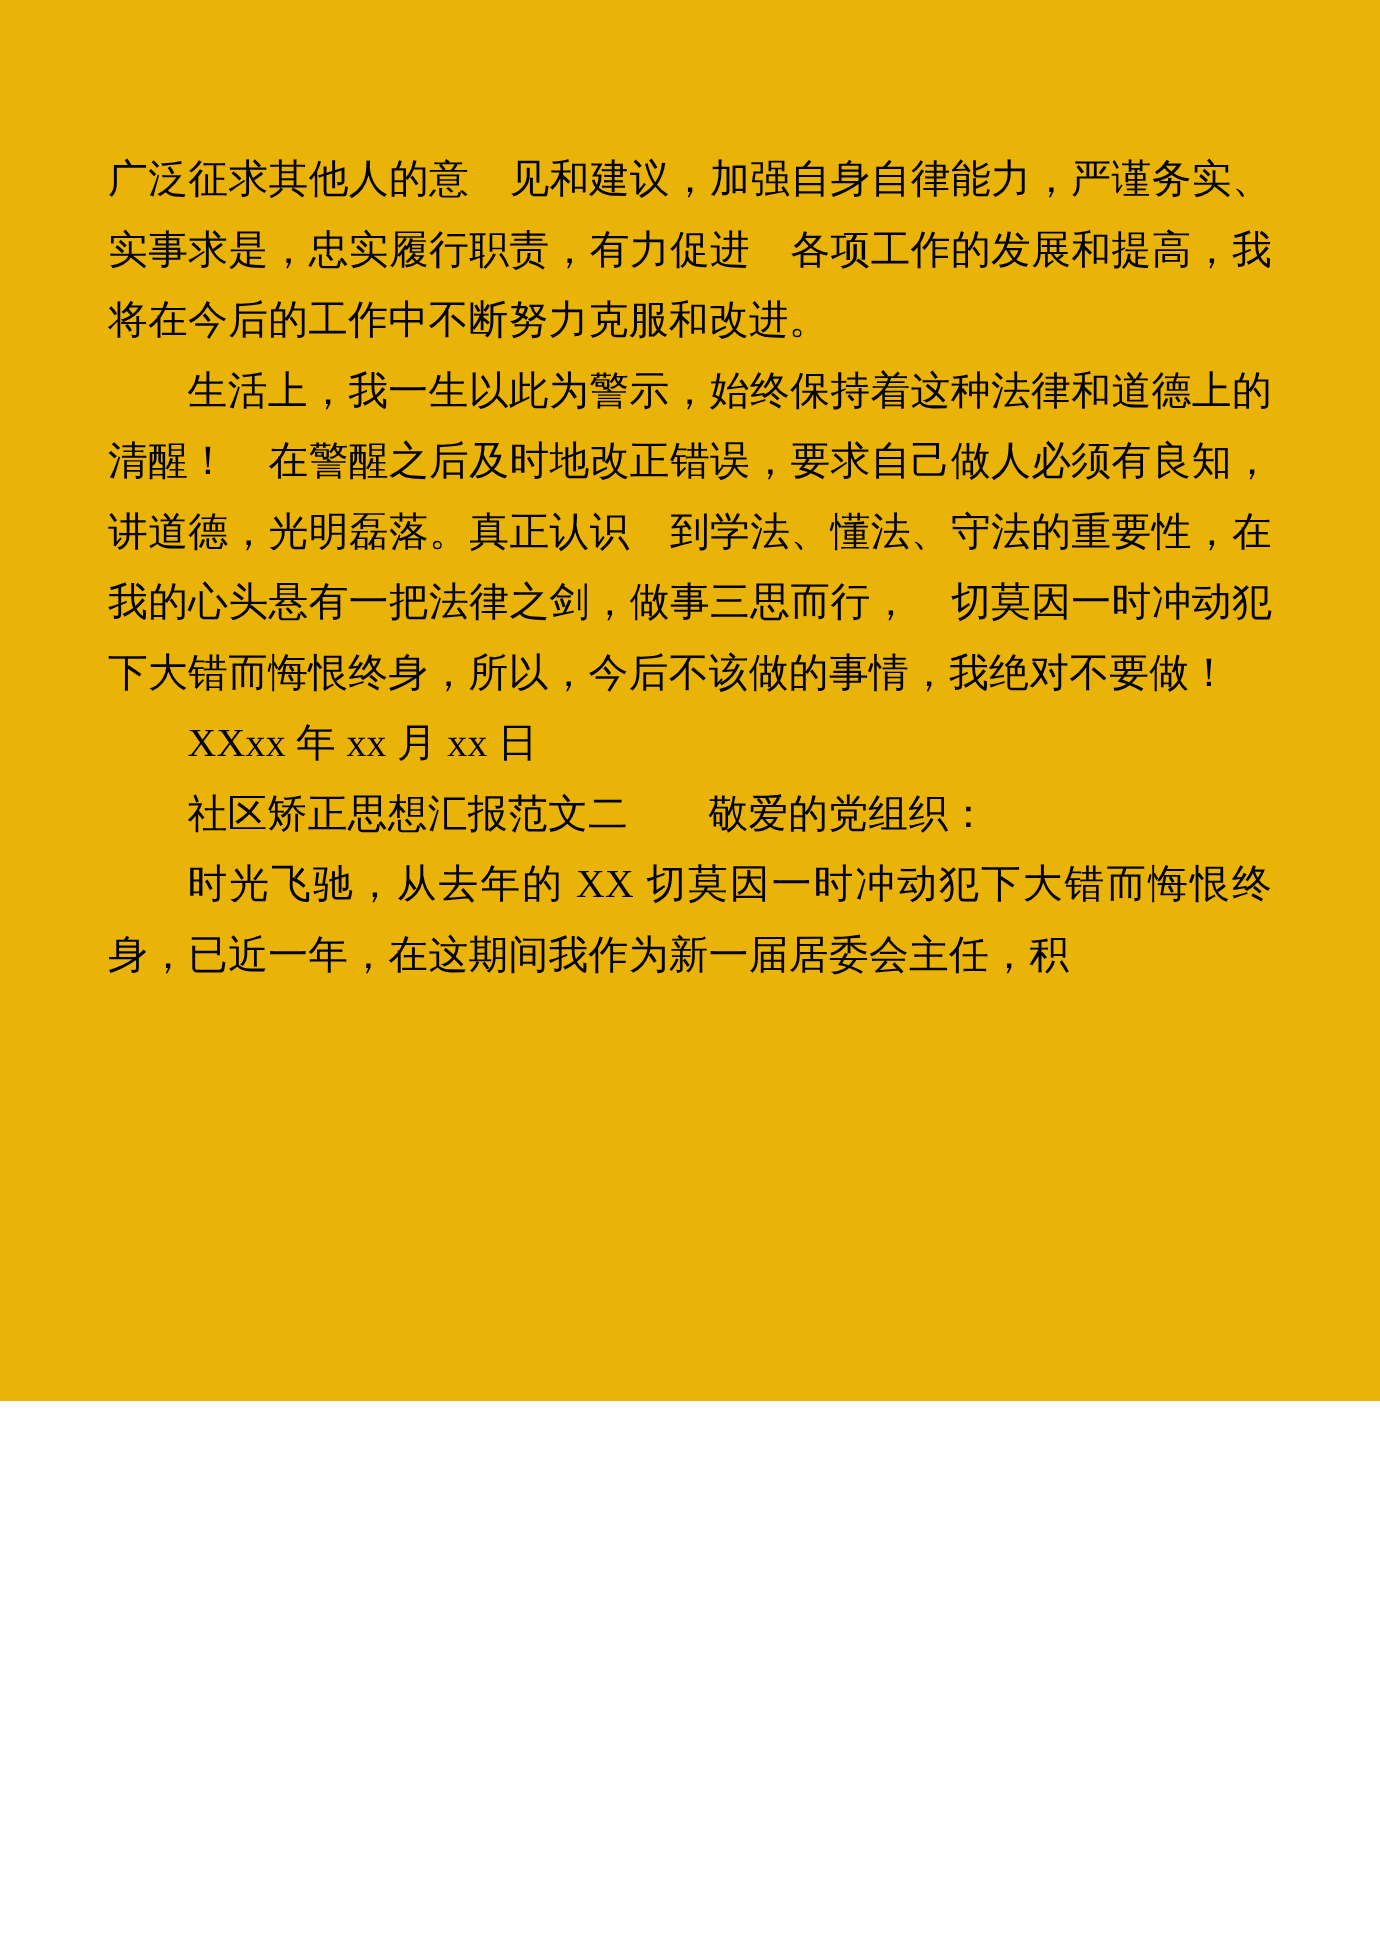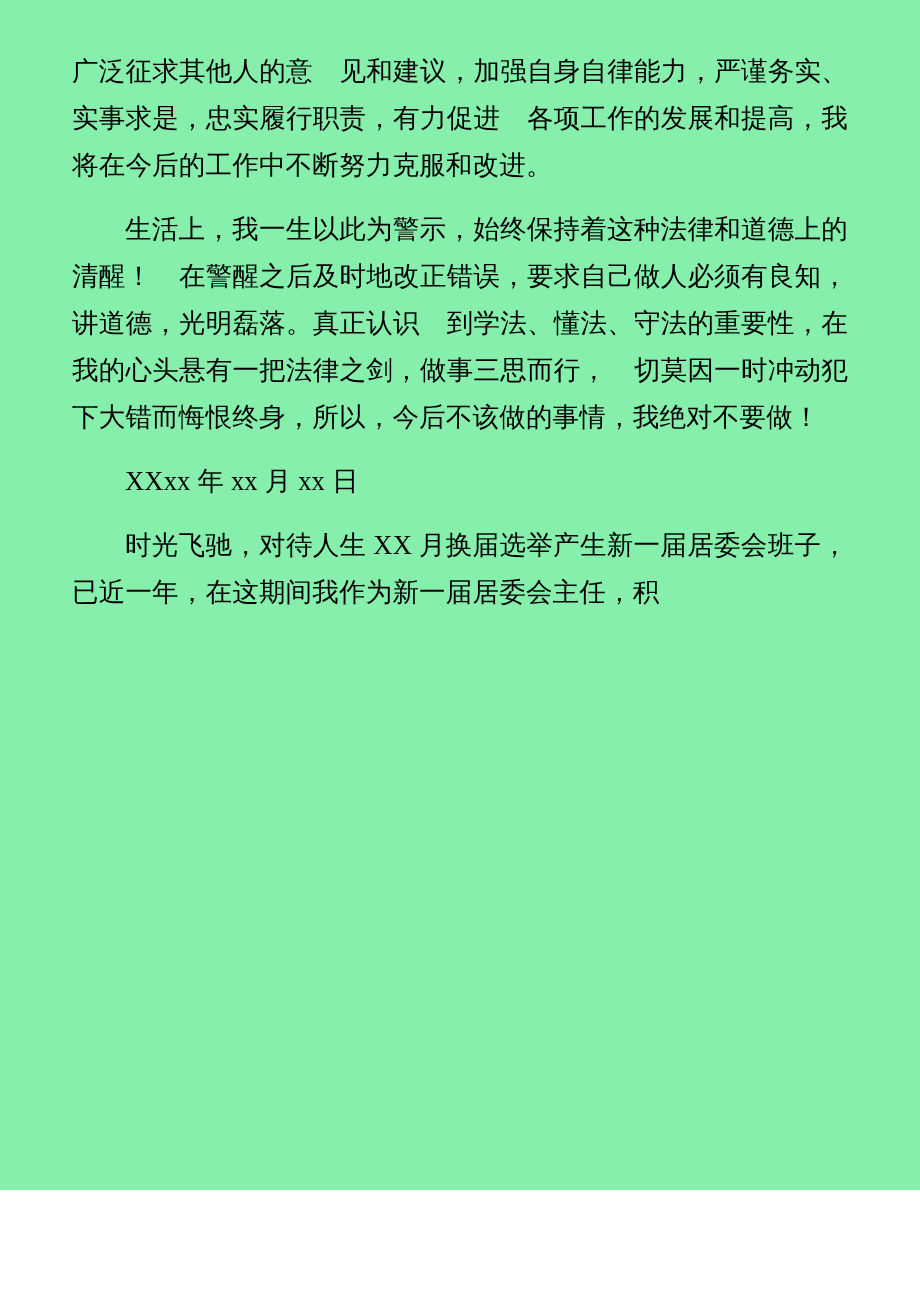--- a/index.html
+++ b/index.html
@@ -10,46 +10,46 @@
   body {
     width: 920px;
     height: 1302px;
     font-family: "Liberation Serif", "DejaVu Serif", serif;
     color: #000000;
     overflow: hidden;
   }
   .page {
     box-sizing: border-box;
     width: 920px;
-    height: 1190px;
-    padding: 48px 72px 60px 72px;
-    background: #86efac;
+    height: 934px;
+    padding: 96px 72px 60px 72px;
+    background: #eab308;
   }
   .doc-body {
     font-size: 26.5px;
     line-height: 47px;
     text-align: justify;
     text-justify: inter-ideograph;
     letter-spacing: 0.2px;
   }
   .para {
     margin: 0;
     padding: 0;
     text-indent: 0;
     white-space: pre-wrap;
     word-break: break-all;
   }
   .para.indent {
     text-indent: 53px;
-    margin-top: 17px;
   }
 </style>
 </head>
 <body>
 
 <div class="page">
   <div class="doc-body">
     <p class="para">广泛征求其他人的意　见和建议，加强自身自律能力，严谨务实、实事求是，忠实履行职责，有力促进　各项工作的发展和提高，我将在今后的工作中不断努力克服和改进。</p>
     <p class="para indent">生活上，我一生以此为警示，始终保持着这种法律和道德上的清醒！　在警醒之后及时地改正错误，要求自己做人必须有良知，讲道德，光明磊落。真正认识　到学法、懂法、守法的重要性，在我的心头悬有一把法律之剑，做事三思而行，　切莫因一时冲动犯下大错而悔恨终身，所以，今后不该做的事情，我绝对不要做！</p>
     <p class="para indent">XXxx 年 xx 月 xx 日</p>
-    <p class="para indent">时光飞驰，对待人生 XX 月换届选举产生新一届居委会班子，已近一年，在这期间我作为新一届居委会主任，积</p>
+    <p class="para indent">社区矫正思想汇报范文二　　敬爱的党组织：</p>
+    <p class="para indent">时光飞驰，从去年的 XX 切莫因一时冲动犯下大错而悔恨终身，已近一年，在这期间我作为新一届居委会主任，积</p>
   </div>
 </div>
 
 </body></html>

